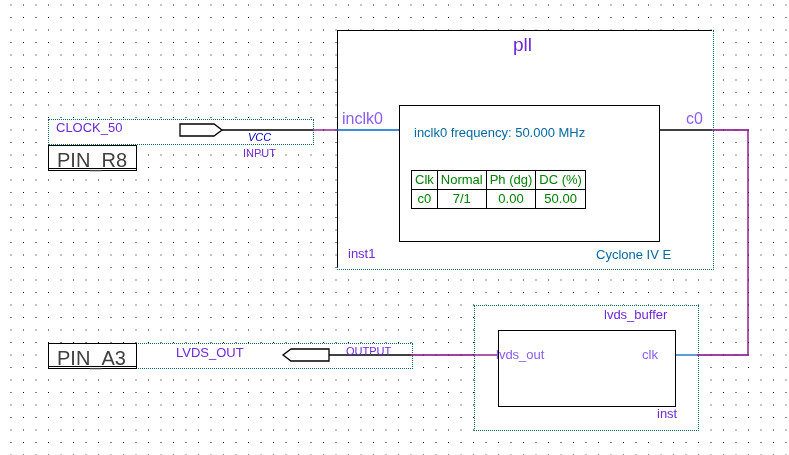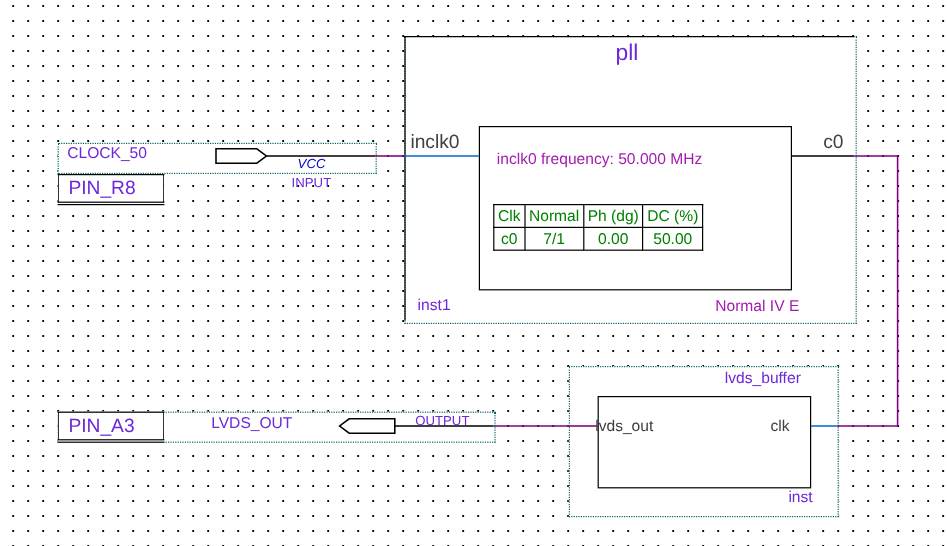--- a/index.html
+++ b/index.html
@@ -8,26 +8,26 @@
   #canvas { position: absolute; left: 0; top: 0; width: 789px; height: 455px; }
   .grid {
     position: absolute; left: 0; top: 0; width: 789px; height: 455px;
     background-image: radial-gradient(circle, #000 0.7px, transparent 0.9px);
     background-size: 12.5px 12.5px;
     background-position: 4.75px -1.25px;
   }
   .abs { position: absolute; }
   .lbl { position: absolute; white-space: nowrap; line-height: 1; }
   .purple { color: #6d28d9; }
-  .blue { color: #404040; }
-  .green { color: #a21caf; }
+  .blue { color: #8b5cf6; }
+  .green { color: #0369a1; }
   .dotted-frame { position: absolute; border: 1px dotted #006666; background: #fff; }
   .solid-box { position: absolute; border: 1px solid #000; background: #fff; }
   .pin-box { position: absolute; border: 1px solid #000; border-bottom: 3px double #000; background: #fff; }
-  .pin-text { position: absolute; font-size: 16px; color: #6d28d9; }
+  .pin-text { position: absolute; font-size: 20px; color: #404040; }
   table.clk { position: absolute; border-collapse: collapse; font-size: 13px; color: #008000; }
   table.clk td { border: 1px solid #000; padding: 1px 3px; text-align: center; line-height: 16px; }
   svg.wires { position: absolute; left: 0; top: 0; }
 </style>
 </head>
 <body>
 
 <div id="canvas">
   <div class="grid"></div>
 
@@ -89,20 +89,20 @@
       <tr>
         <td>c0</td>
         <td>7/1</td>
         <td style="padding:1px 8px;">0.00</td>
         <td style="padding:1px 8px;">50.00</td>
       </tr>
     </tbody>
       </table>
   </div>
   <span class="lbl purple" style="left:348px; top:247px; font-size:13px;">inst1</span>
-  <span class="lbl green" style="left:596px; top:248px; font-size:13px;">Normal IV E</span>
+  <span class="lbl green" style="left:596px; top:248px; font-size:13px;">Cyclone IV E</span>
 
   <span class="lbl purple" style="left:604px; top:308px; font-size:13px;">lvds_buffer</span>
   <div class="solid-box" style="left:498px; top:330px; width:176px; height:75px;"></div>
   <span class="lbl blue" style="left:496px; top:348px; font-size:13px;">lvds_out</span>
   <span class="lbl blue" style="left:642px; top:348px; font-size:13px;">clk</span>
   <span class="lbl purple" style="left:657px; top:407px; font-size:13px;">inst</span>
 </div>
 
 </body></html>

